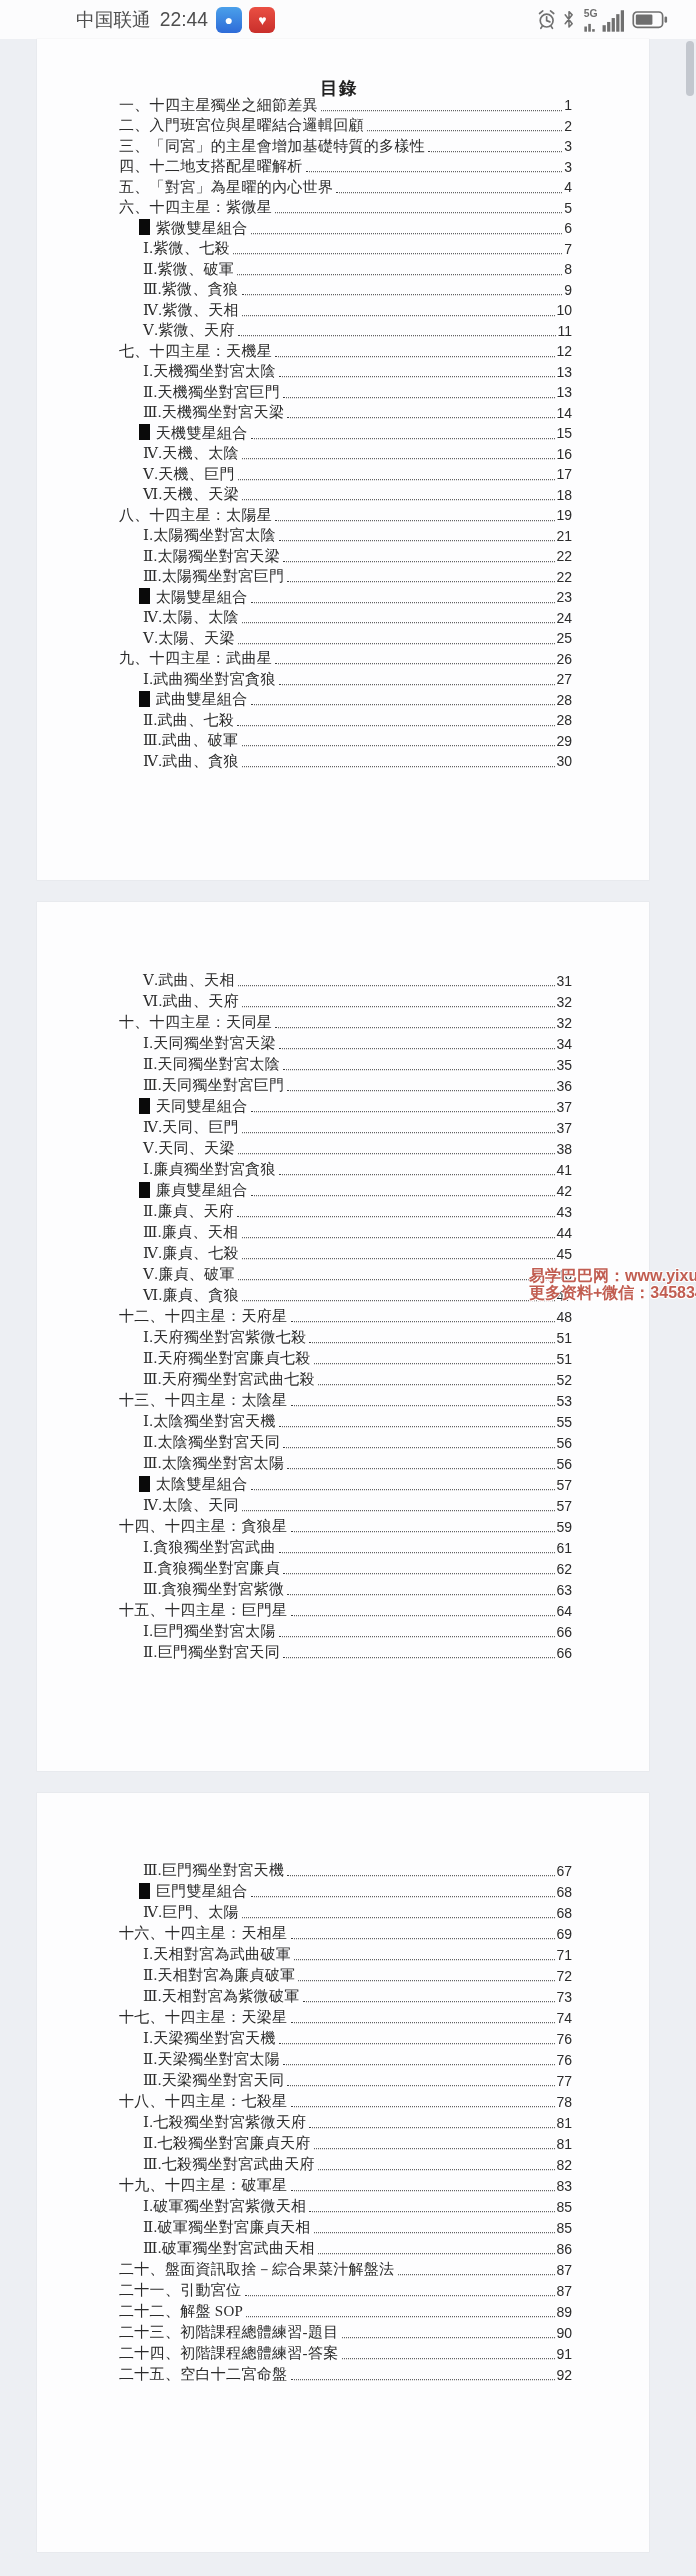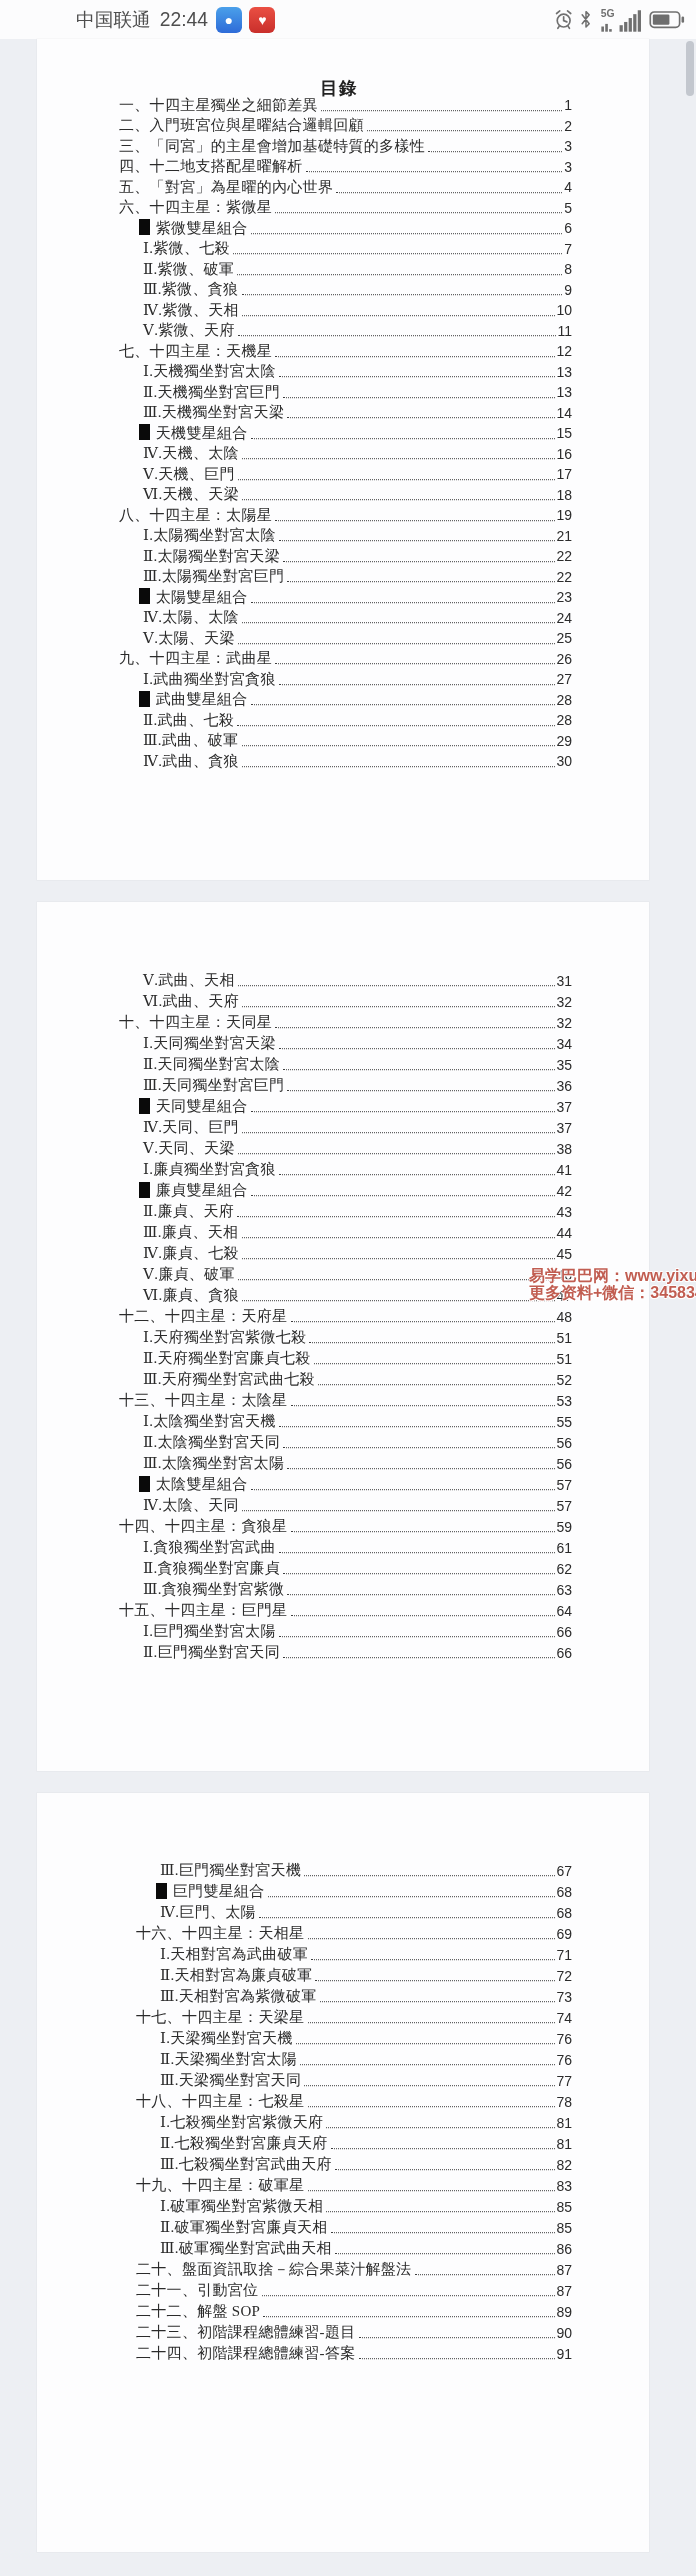--- a/index.html
+++ b/index.html
@@ -11,35 +11,35 @@
     display:flex;align-items:center;justify-content:space-between;
     font-family:"Liberation Sans","DejaVu Sans",sans-serif;}
   .sb-left{display:flex;align-items:center;padding-left:76px;}
   .sb-carrier{font-size:18.7px;color:#4e4e4e;}
   .sb-time{font-size:19.3px;color:#4e4e4e;margin-left:9px;}
   .app-icon{width:26px;height:26px;border-radius:5.8px;margin-left:7.7px;display:flex;flex-direction:column;
     align-items:center;justify-content:center;color:#fff;line-height:1;}
   .app-icon.blue{background:linear-gradient(180deg,#4aa0ea 0%,#2e6bd8 100%);}
   .app-icon.red{background:linear-gradient(180deg,#ea4f43 0%,#c92f2b 100%);}
   .app-icon .glyph{font-size:14px;font-weight:bold;}
-  .sb-right{display:flex;align-items:center;padding-right:10px;gap:6.4px;}
+  .sb-right{display:flex;align-items:center;padding-right:27px;gap:6.4px;}
   .sb-right svg{display:block;}
 
   
   .page{position:absolute;left:37px;width:612px;background:#fdfdfe;box-shadow:0 0 0 0.6px rgba(120,125,140,0.06);}
   .page0{top:39px;height:841px;}
   .page1{top:902px;height:869px;}
   .page2{top:1793px;height:759px;}
   .doc-title{position:absolute;top:37px;left:0;right:8px;text-align:center;
     font-size:17.4px;font-weight:bold;color:#222;letter-spacing:1.3px;}
   .rows{position:relative;}
   .page0 .rows{padding-top:56px;}
   .page0 .row{height:20.5px;}
   .page1 .rows{padding-top:68px;}
-  .page2 .rows{padding-top:67px;padding-left:17px;}
+  .page2 .rows{padding-top:67px;}
   .page1 .row,.page2 .row{height:21px;}
   .row{display:flex;align-items:center;padding-right:77px;box-sizing:border-box;}
   .row.lvl1{padding-left:82px;}
   .row.lvl2{padding-left:106px;}
   .row.bullet{padding-left:102px;}
   .lbl{font-size:15px;color:#2b2b2b;white-space:nowrap;letter-spacing:0.3px;}
   .sq{display:inline-block;width:11px;height:16px;background:#0a0a0a;margin-right:5.8px;vertical-align:-2.6px;}
   .dots{flex:1;height:0;border-bottom:1.9px dotted #3e3e3e;transform:translateY(5.2px);margin:0 1.9px 0 3.2px;}
   .pg{font-size:14px;color:#2b2b2b;font-family:"Liberation Sans","DejaVu Sans",sans-serif;}
 
@@ -564,20 +564,25 @@
           <div class="row lvl1">
             <span class="lbl">二十三、初階課程總體練習-題目</span>
             <span class="dots"></span>
             <span class="pg">90</span>
           </div>
           <div class="row lvl1">
             <span class="lbl">二十四、初階課程總體練習-答案</span>
             <span class="dots"></span>
             <span class="pg">91</span>
           </div>
+          <div class="row lvl1">
+            <span class="lbl">二十五、空白十二宮命盤</span>
+            <span class="dots"></span>
+            <span class="pg">92</span>
+          </div>
         </div>
       </div>
     </div>
 
   <div class="watermark">
     <div>易学巴巴网：www.yixue88.cn</div>
     <div>更多资料+微信：3458344044</div>
   </div>
 
   <div class="scrollbar"></div>

